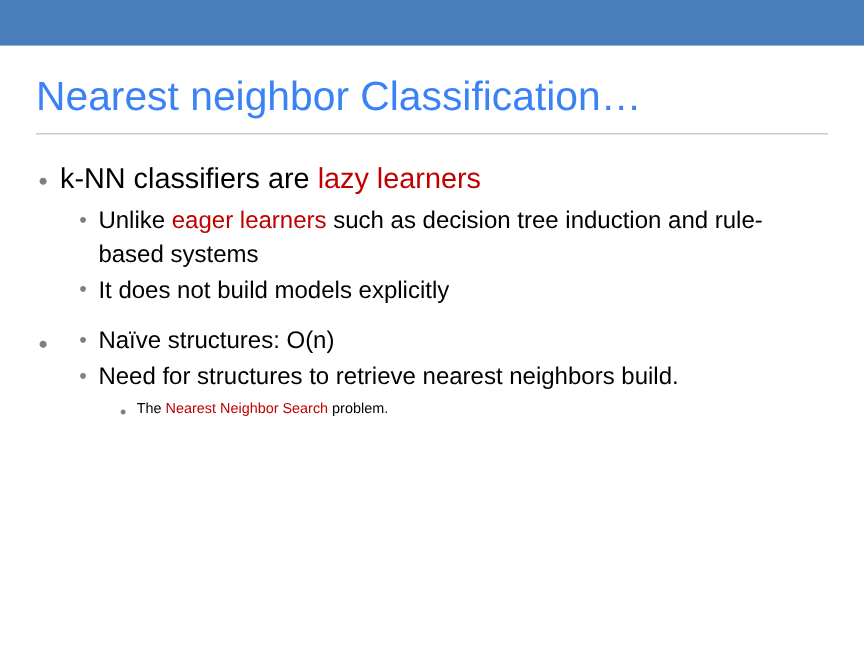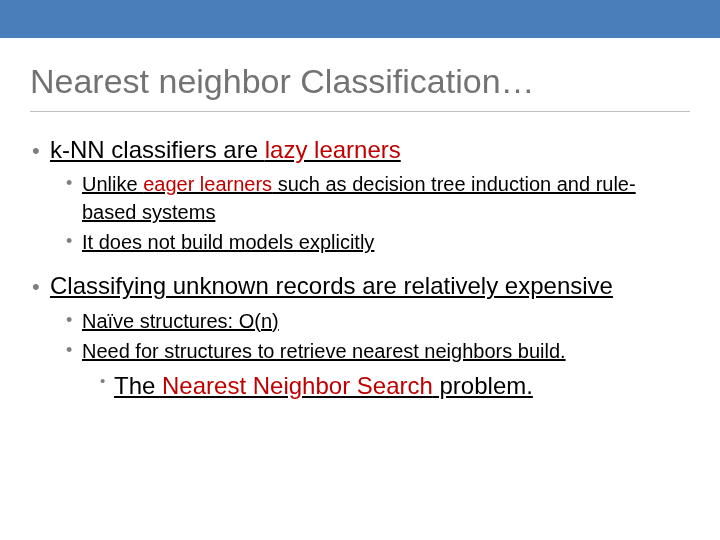--- a/index.html
+++ b/index.html
@@ -17,34 +17,33 @@
     height: 38px;
     background: #4a7ebb;
   }
   .slide {
     padding: 0 30px;
     box-sizing: border-box;
   }
   .title {
     font-size: 34px;
     font-weight: normal;
-    color: #737373;
+    color: #3b82f6;
     margin: 24px 0 10px 0;
     letter-spacing: 0;
   }
   .title-underline {
     border: none;
     border-top: 1px solid #bfbfbf;
     margin: 0 0 22px 0;
   }
   ul.level1 {
     list-style: none;
     margin: 0 0 0 2px;
     padding: 0;
-    text-decoration: underline;
   }
   ul.level1 > li {
     position: relative;
     padding-left: 18px;
     font-size: 24px;
     line-height: 1.35;
     margin-bottom: 6px;
   }
   ul.level1 > li::before {
     content: "•";
@@ -77,21 +76,21 @@
     line-height: 1.55;
   }
   ul.level3 {
     list-style: none;
     margin: 4px 0 0 0;
     padding: 0 0 0 18px;
   }
   ul.level3 > li {
     position: relative;
     padding-left: 14px;
-    font-size: 24px;
+    font-size: 12px;
     line-height: 1.4;
   }
   ul.level3 > li::before {
     content: "•";
     position: absolute;
     left: 0;
     top: 0;
     color: #7f7f7f;
     font-size: 15px;
     line-height: 1.6;
@@ -114,21 +113,20 @@
       <span>k-NN classifiers are </span><span class="hl-red">lazy learners</span>
       <ul class="level2">
         <li>
           <span>Unlike </span><span class="hl-red">eager learners</span><span> such as decision tree induction and rule-based systems</span>
         </li>
         <li>It does not build models explicitly</li>
       </ul>
     </li>
 
     <li>
-      <span>Classifying unknown records are relatively expensive</span>
       <ul class="level2">
         <li>Naïve structures: O(n)</li>
         <li>
           <span>Need for structures to retrieve nearest neighbors build.</span>
           <ul class="level3">
             <li>
               <span>The </span><span class="hl-red">Nearest Neighbor Search</span><span> problem.</span>
             </li>
           </ul>
         </li>

